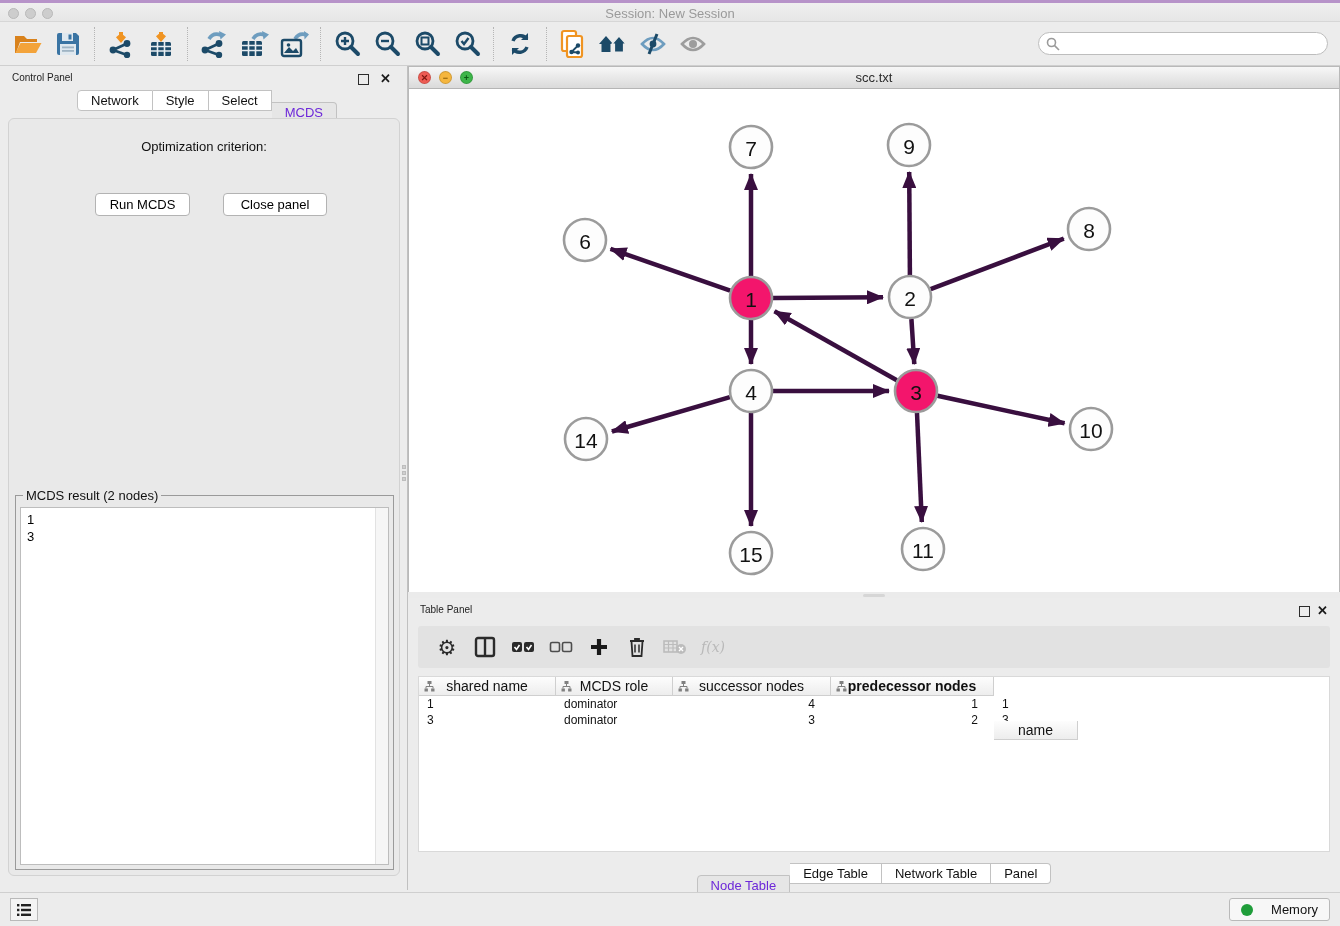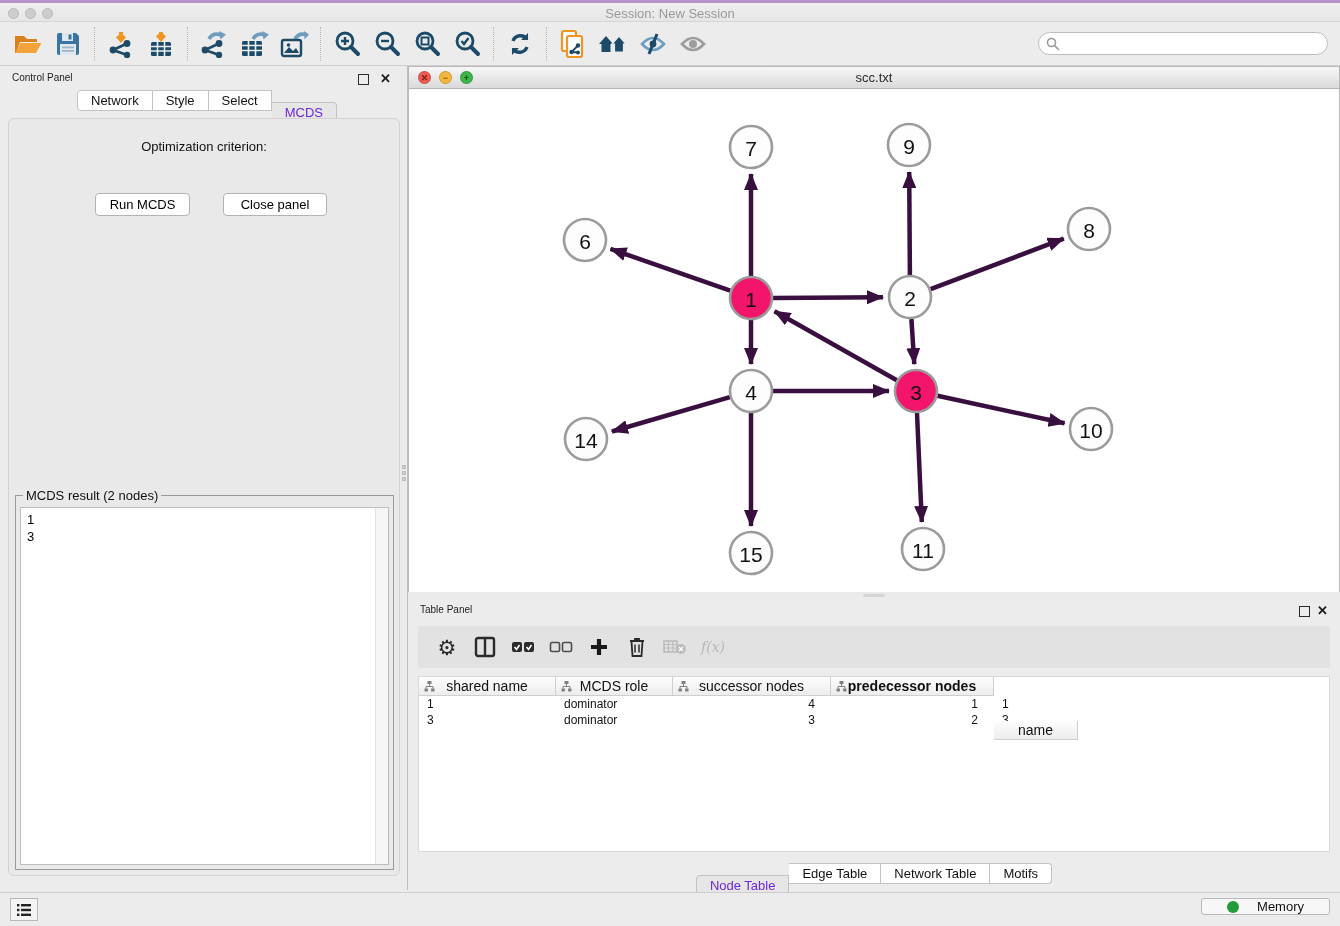--- a/index.html
+++ b/index.html
@@ -93,21 +93,21 @@
   .td { font-size:12px; color:#111; height:16px; line-height:16px; overflow:hidden; }
   .td.align-left { text-align:left; padding-left:8px; }
   .td.align-right { text-align:right; padding-right:16px; }
 
   .tp-tabs { position:absolute; left:0; right:0; top:265px; display:flex; justify-content:center; }
 
   
   .status-bar { position:absolute; left:0; top:892px; width:1340px; height:34px; background:#ececec; border-top:1px solid #cfcfcf; }
   .list-btn { position:absolute; left:10px; top:5px; width:28px; height:23px; background:#f4f4f4; border:1px solid #b9b9b9;
     display:flex; align-items:center; justify-content:center; cursor:pointer; }
-  .memory-btn { position:absolute; right:10px; top:5px; height:17px; padding:0 25px; background:#f7f7f7; border:1px solid #b9b9b9;
+  .memory-btn { position:absolute; right:10px; top:5px; height:23px; padding:0 11px; background:#f7f7f7; border:1px solid #b9b9b9;
     border-radius:3px; display:flex; align-items:center; gap:18px; font-size:13px; color:#111; cursor:pointer; }
   .mem-dot { width:12px; height:12px; border-radius:50%; background:#1f9d3a; display:inline-block; }
 </style>
 </head>
 <body>
 
 <div class="app-titlebar">
   <div class="app-dots">
     <span class="app-dot"></span>
     <span class="app-dot"></span>
@@ -494,21 +494,21 @@
         <div class="td align-right" style="width: 158px;">3</div>
         <div class="td align-right" style="width: 163px;">2</div>
         <div class="td align-left" style="width: 84px;">3</div>
       </div>
     </div>
 
   <div class="tabs tp-tabs">
       <div class="tab active">Node Table</div>
       <div class="tab">Edge Table</div>
       <div class="tab">Network Table</div>
-      <div class="tab">Motifs</div>
+      <div class="tab">Panel</div>
     </div>
 </div>
 
 <div class="status-bar">
   <button class="list-btn">
     <svg width="16" height="14" viewBox="0 0 16 14">
       <rect x="1" y="1" width="2.4" height="2.4" fill="#222"></rect>
         <rect x="5" y="1" width="10" height="2.4" fill="#222"></rect>
       <rect x="1" y="5.8" width="2.4" height="2.4" fill="#222"></rect>
         <rect x="5" y="5.8" width="10" height="2.4" fill="#222"></rect>

